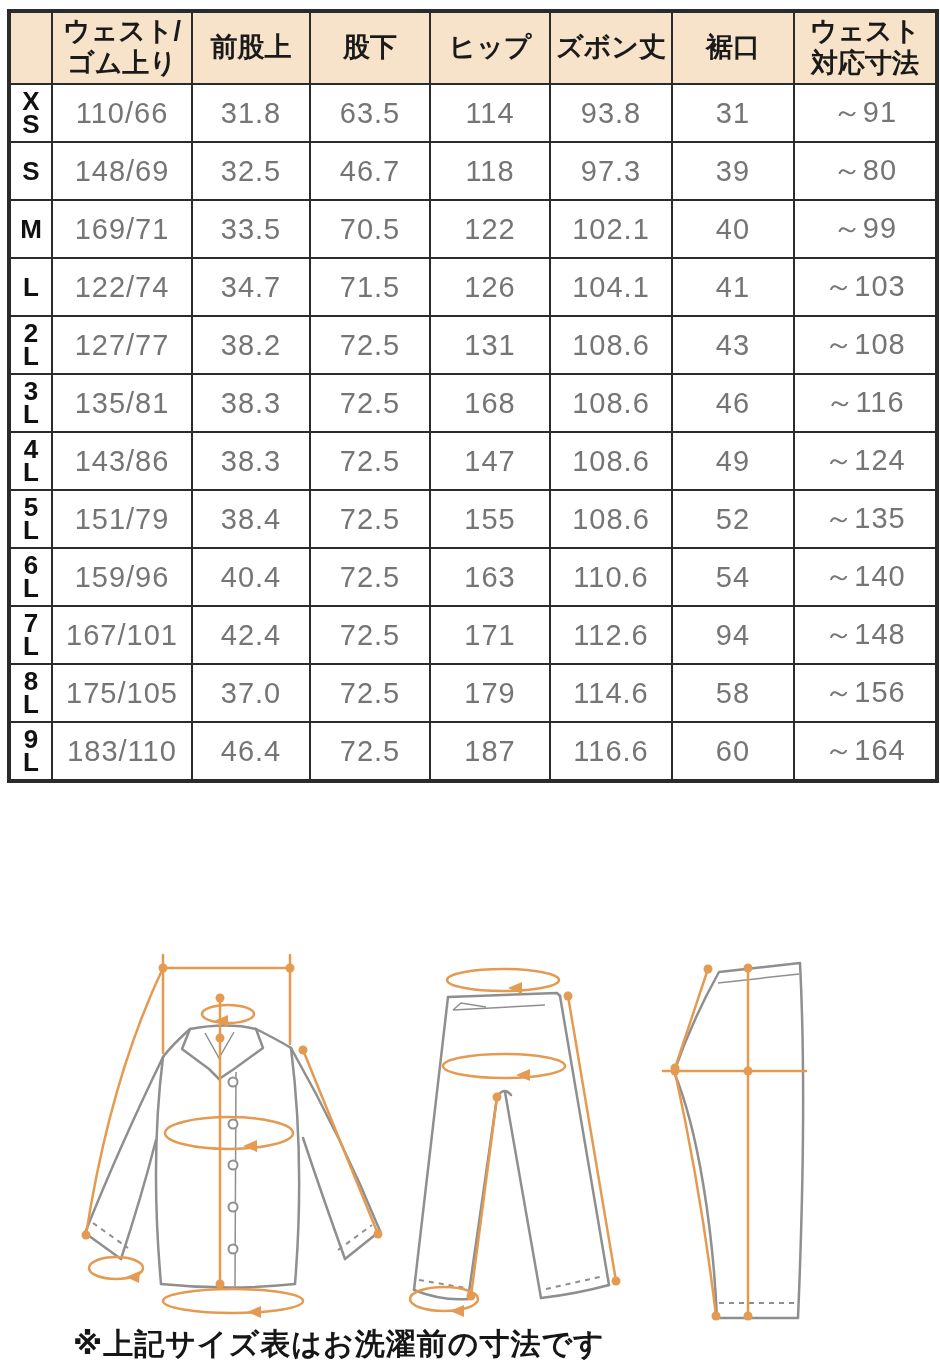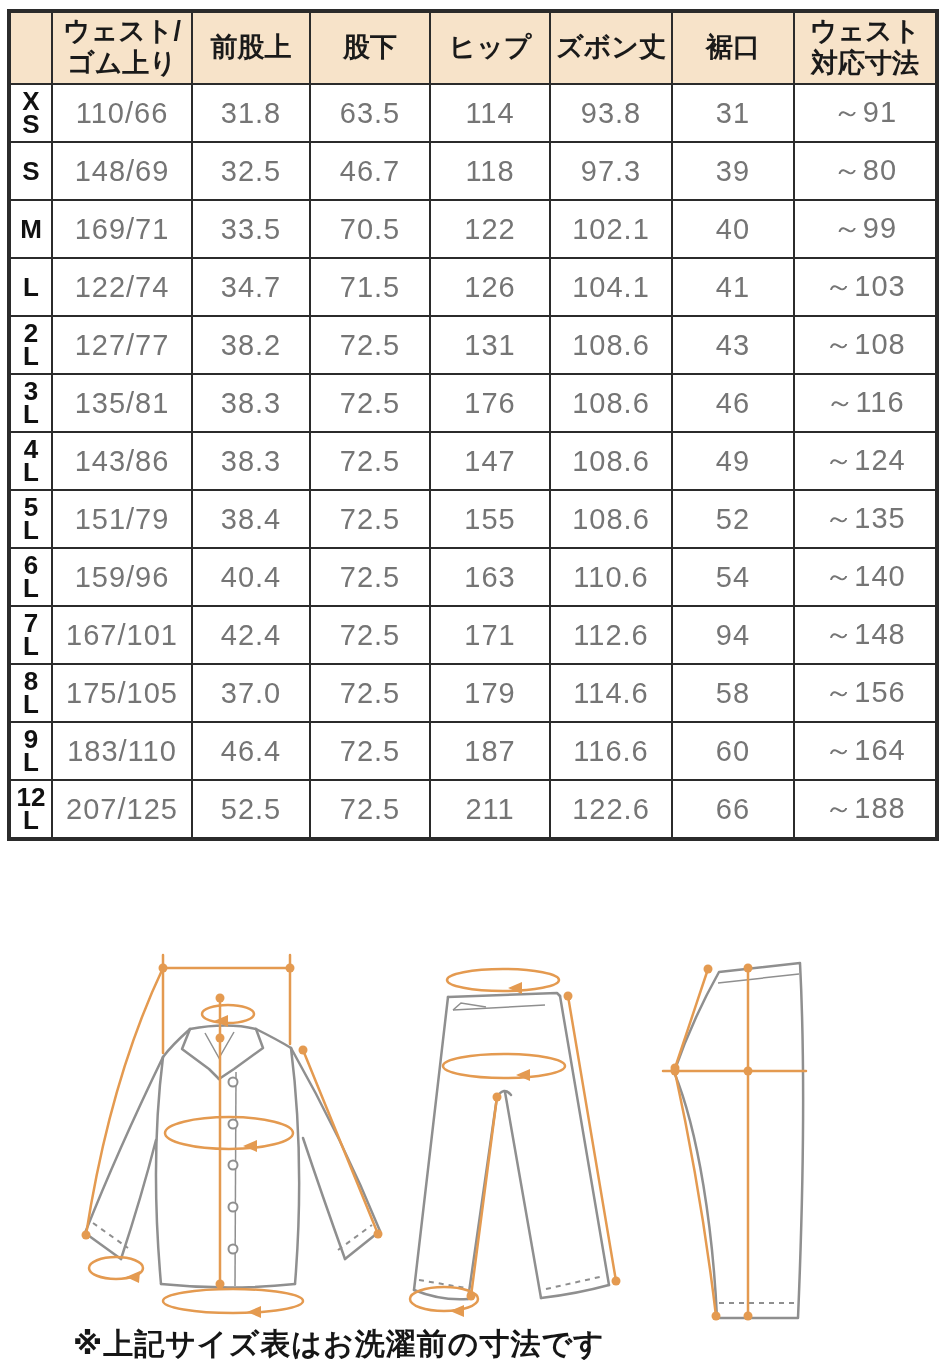--- a/index.html
+++ b/index.html
@@ -136,21 +136,21 @@
         <td>108.6</td>
         <td>43</td>
         <td>～108</td>
       </tr>
       <tr>
         <th>3
 L</th>
         <td>135/81</td>
         <td>38.3</td>
         <td>72.5</td>
-        <td>176</td>
+        <td>168</td>
         <td>108.6</td>
         <td>46</td>
         <td>～116</td>
       </tr>
       <tr>
         <th>4
 L</th>
         <td>143/86</td>
         <td>38.3</td>
         <td>72.5</td>
@@ -206,31 +206,20 @@
       <tr>
         <th>9
 L</th>
         <td>183/110</td>
         <td>46.4</td>
         <td>72.5</td>
         <td>187</td>
         <td>116.6</td>
         <td>60</td>
         <td>～164</td>
-      </tr>
-      <tr>
-        <th>12
-L</th>
-        <td>207/125</td>
-        <td>52.5</td>
-        <td>72.5</td>
-        <td>211</td>
-        <td>122.6</td>
-        <td>66</td>
-        <td>～188</td>
       </tr>
     </tbody>
 </table>
 
 <div class="diagram-wrap">
   <svg class="diagram" width="940" height="420" viewBox="0 940 940 420">
 
     <g>
       <path class="gray-line" d="M190,1029 Q227,1022 256,1029"></path>
       <path class="gray-line" d="M190,1029 L182,1049 L209,1069 L219,1079"></path>

